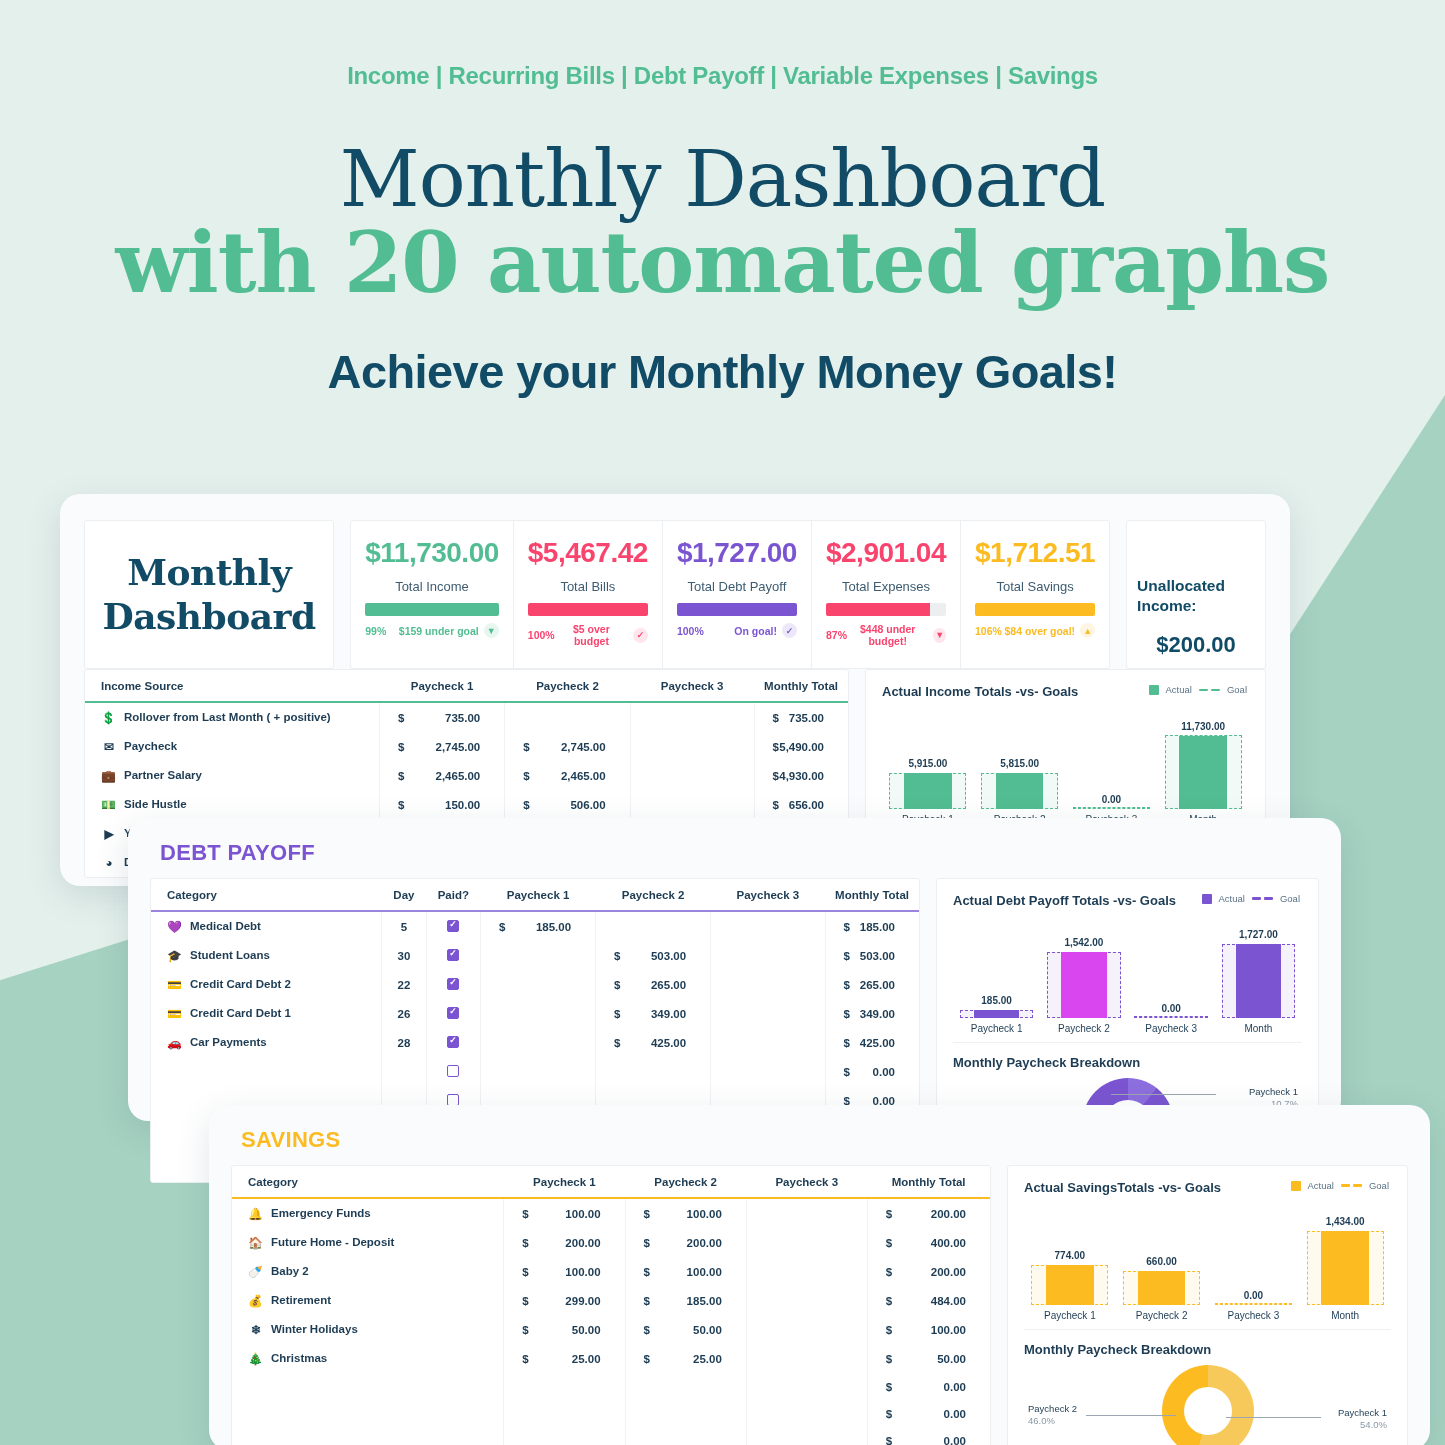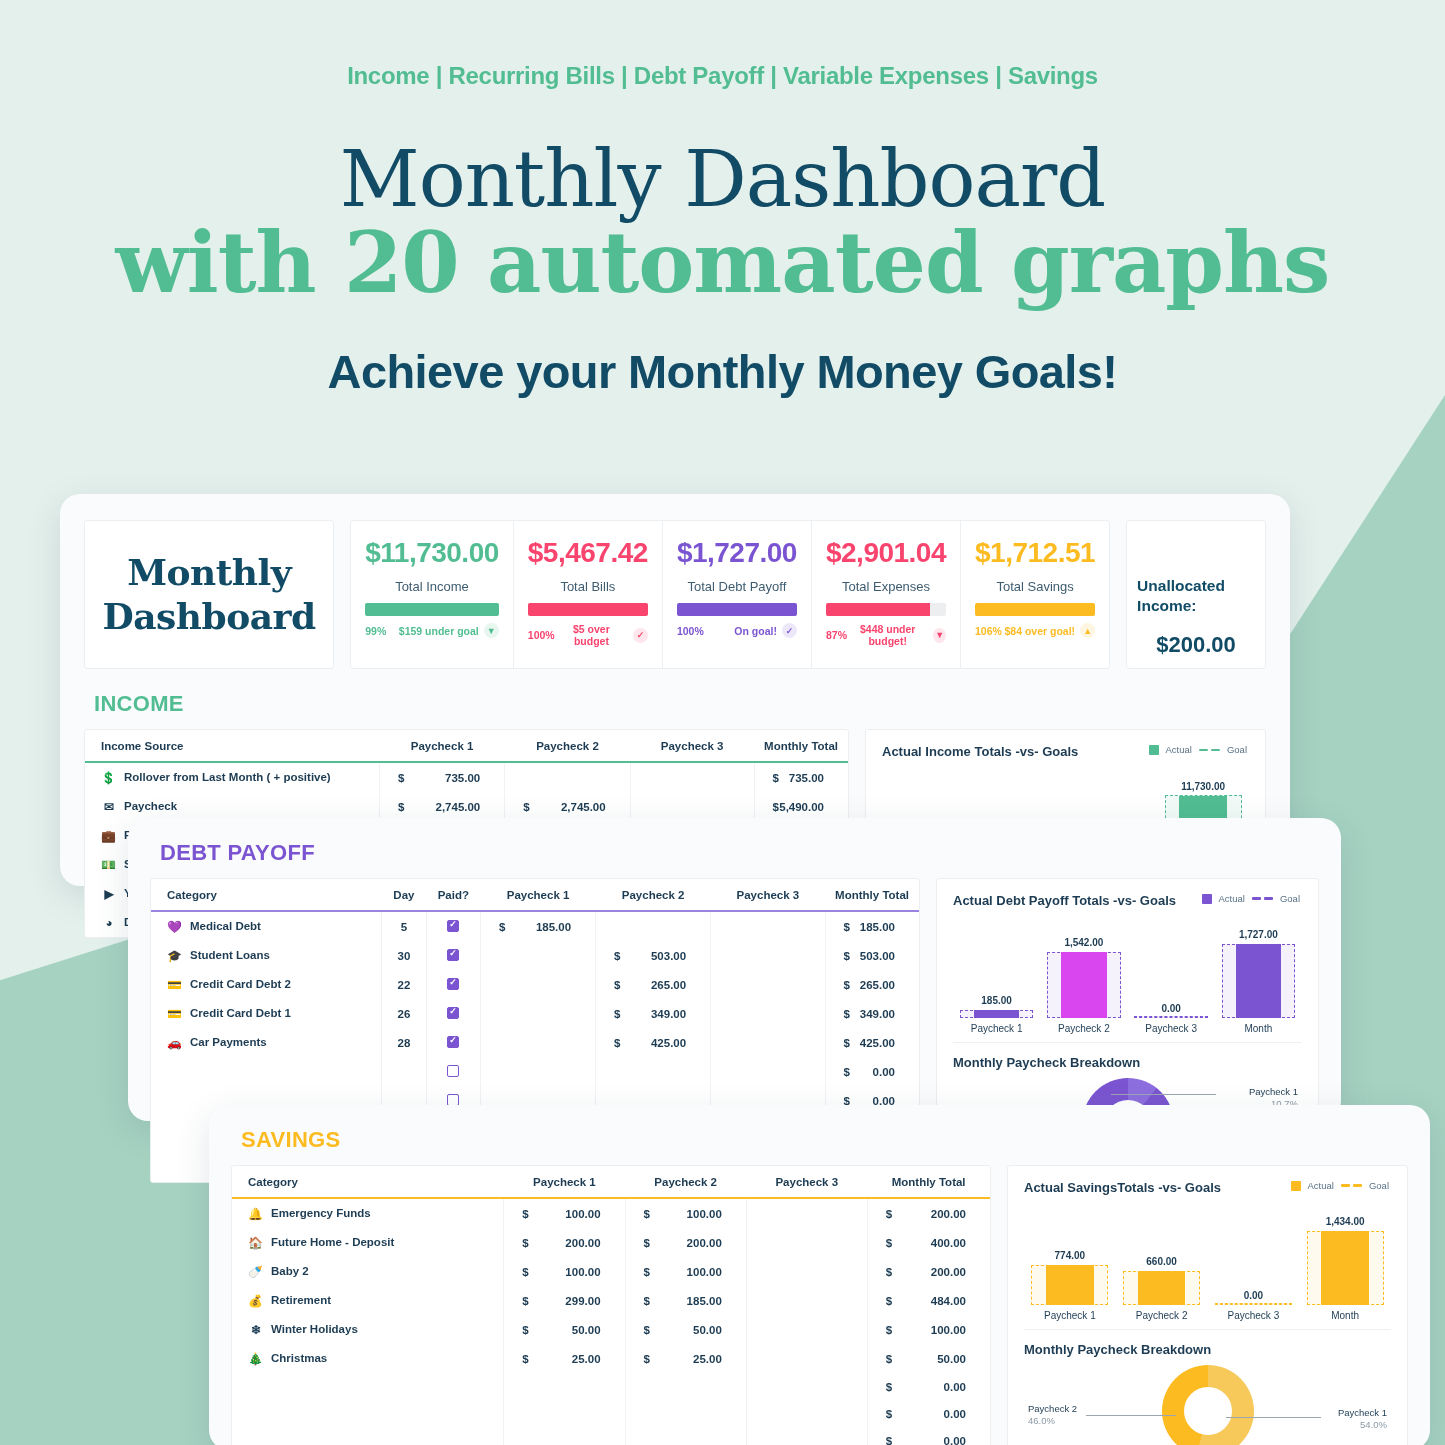--- a/index.html
+++ b/index.html
@@ -254,21 +254,20 @@
       </span>
     </div>
         </div>
       </div>
     <div class="unalloc">
       <div class="cap">Unallocated Income:</div>
       <div class="val">$200.00</div>
     </div>
   </div>
 
-  <div class="sec-label sec-income">INCOME</div>
 
   <div class="body-row">
     <div class="table-card">
       <table id="income-table">
           <thead>
             <tr>
               <th class="left">Income Source</th>
               <th class="">Paycheck 1</th>
               <th class="">Paycheck 2</th>
               <th class="">Paycheck 3</th>

